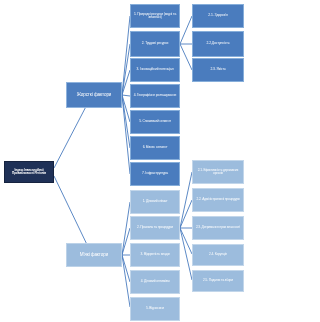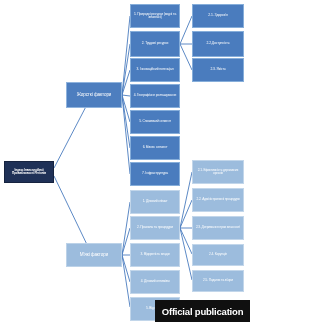--- a/index.html
+++ b/index.html
@@ -158,16 +158,13 @@
     <div class="node node-soft-sub" style="left:192px;top:188px;width:52px;height:24px;">2.2. Адміністративні процедури</div>
 
     <div class="node node-soft-sub" style="left:192px;top:216px;width:52px;height:24px;">2.3. Дотримання прав власності</div>
 
     <div class="node node-soft-sub" style="left:192px;top:244px;width:52px;height:22px;">2.4. Корупція</div>
 
     <div class="node node-soft-sub" style="left:192px;top:270px;width:52px;height:22px;">2.5. Податки та збори</div>
 
   </div>
 
-  <div class="watermark">
-    <span>Official publication</span>
-  </div>
 </div>
 
 </body></html>

